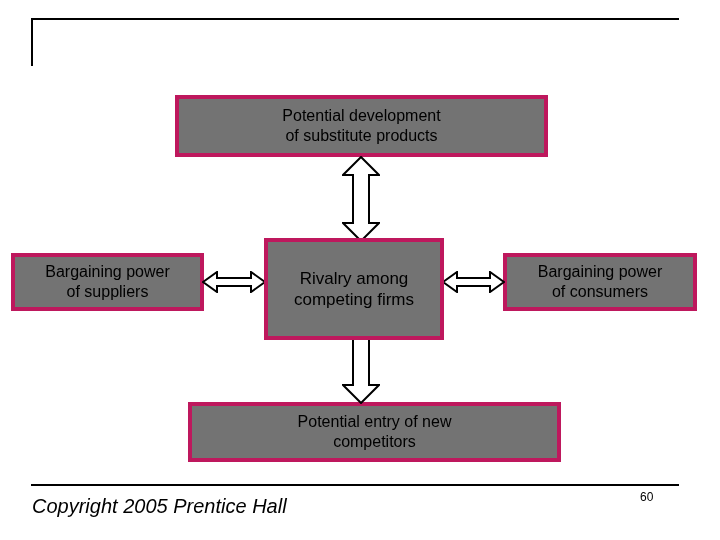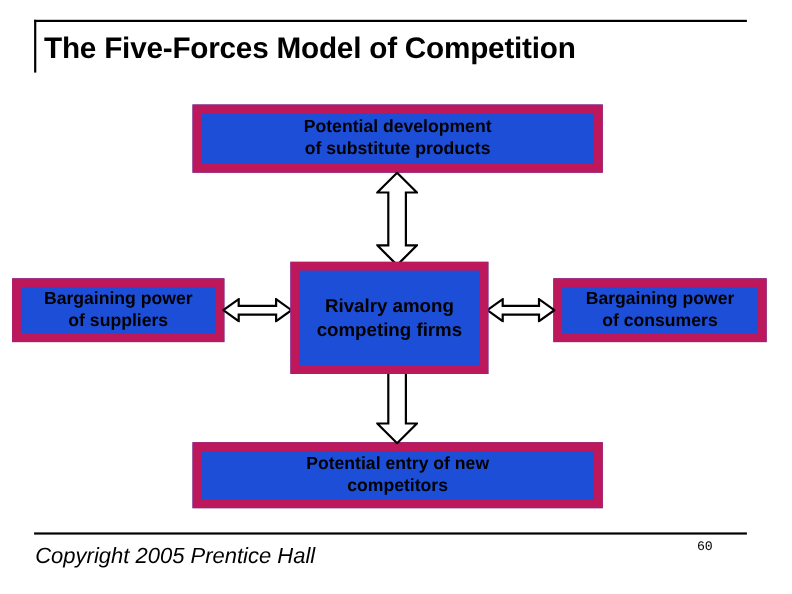--- a/index.html
+++ b/index.html
@@ -43,27 +43,27 @@
     font-weight: bold;
     line-height: 36px;
     letter-spacing: -0.2px;
     white-space: nowrap;
   }
 
   
   .box {
     position: absolute;
     box-sizing: border-box;
-    border: 8px solid #be185d;
-    background: #1d4ed8;
+    border: 4px solid #be185d;
+    background: #737373;
     display: flex;
     align-items: center;
     justify-content: center;
     text-align: center;
-    font-weight: bold;
+    font-weight: normal;
     line-height: 20px;
   }
   .box-top {
     left: 175px;
     top: 95px;
     width: 373px;
     height: 62px;
     font-size: 16px;
   }
   .box-left {
@@ -83,21 +83,21 @@
     z-index: 3;
   }
   .box-right {
     left: 503px;
     top: 253px;
     width: 194px;
     height: 58px;
     font-size: 16px;
   }
   .box-bottom {
-    left: 175px;
+    left: 188px;
     top: 402px;
     width: 373px;
     height: 60px;
     font-size: 16px;
     align-items: center;
   }
   .box-label { display: block; white-space: pre-line; }
 
   
   .arrow {
@@ -124,36 +124,34 @@
     position: absolute;
     left: 32px;
     top: 496px;
     font-size: 20px;
     font-style: italic;
     line-height: 20px;
     white-space: nowrap;
   }
   .footer-pagenum {
     position: absolute;
-    left: 608px;
+    left: 640px;
     top: 490px;
     width: 40px;
-    text-align: right;
+    text-align: left;
     font-size: 12px;
     line-height: 14px;
-    font-family: Liberation Mono, monospace;
   }
 </style>
 </head>
 <body>
 
 <div class="slide">
 
   <div class="title-frame"></div>
-  <div class="title-text">The Five-Forces Model of Competition</div>
 
   <div class="box box-top">
     <span class="box-label">Potential development
 of substitute products</span>
   </div>
 
   <div class="arrow arrow-v-top">
     <svg width="38" height="86" viewBox="0 0 38 86" xmlns="http://www.w3.org/2000/svg">
       <polygon points="19,1 37,19 27,19 27,67 37,67 19,85 1,67 11,67 11,19 1,19" fill="#ffffff" stroke="#000000" stroke-width="2" stroke-linejoin="miter"></polygon>
     </svg>

